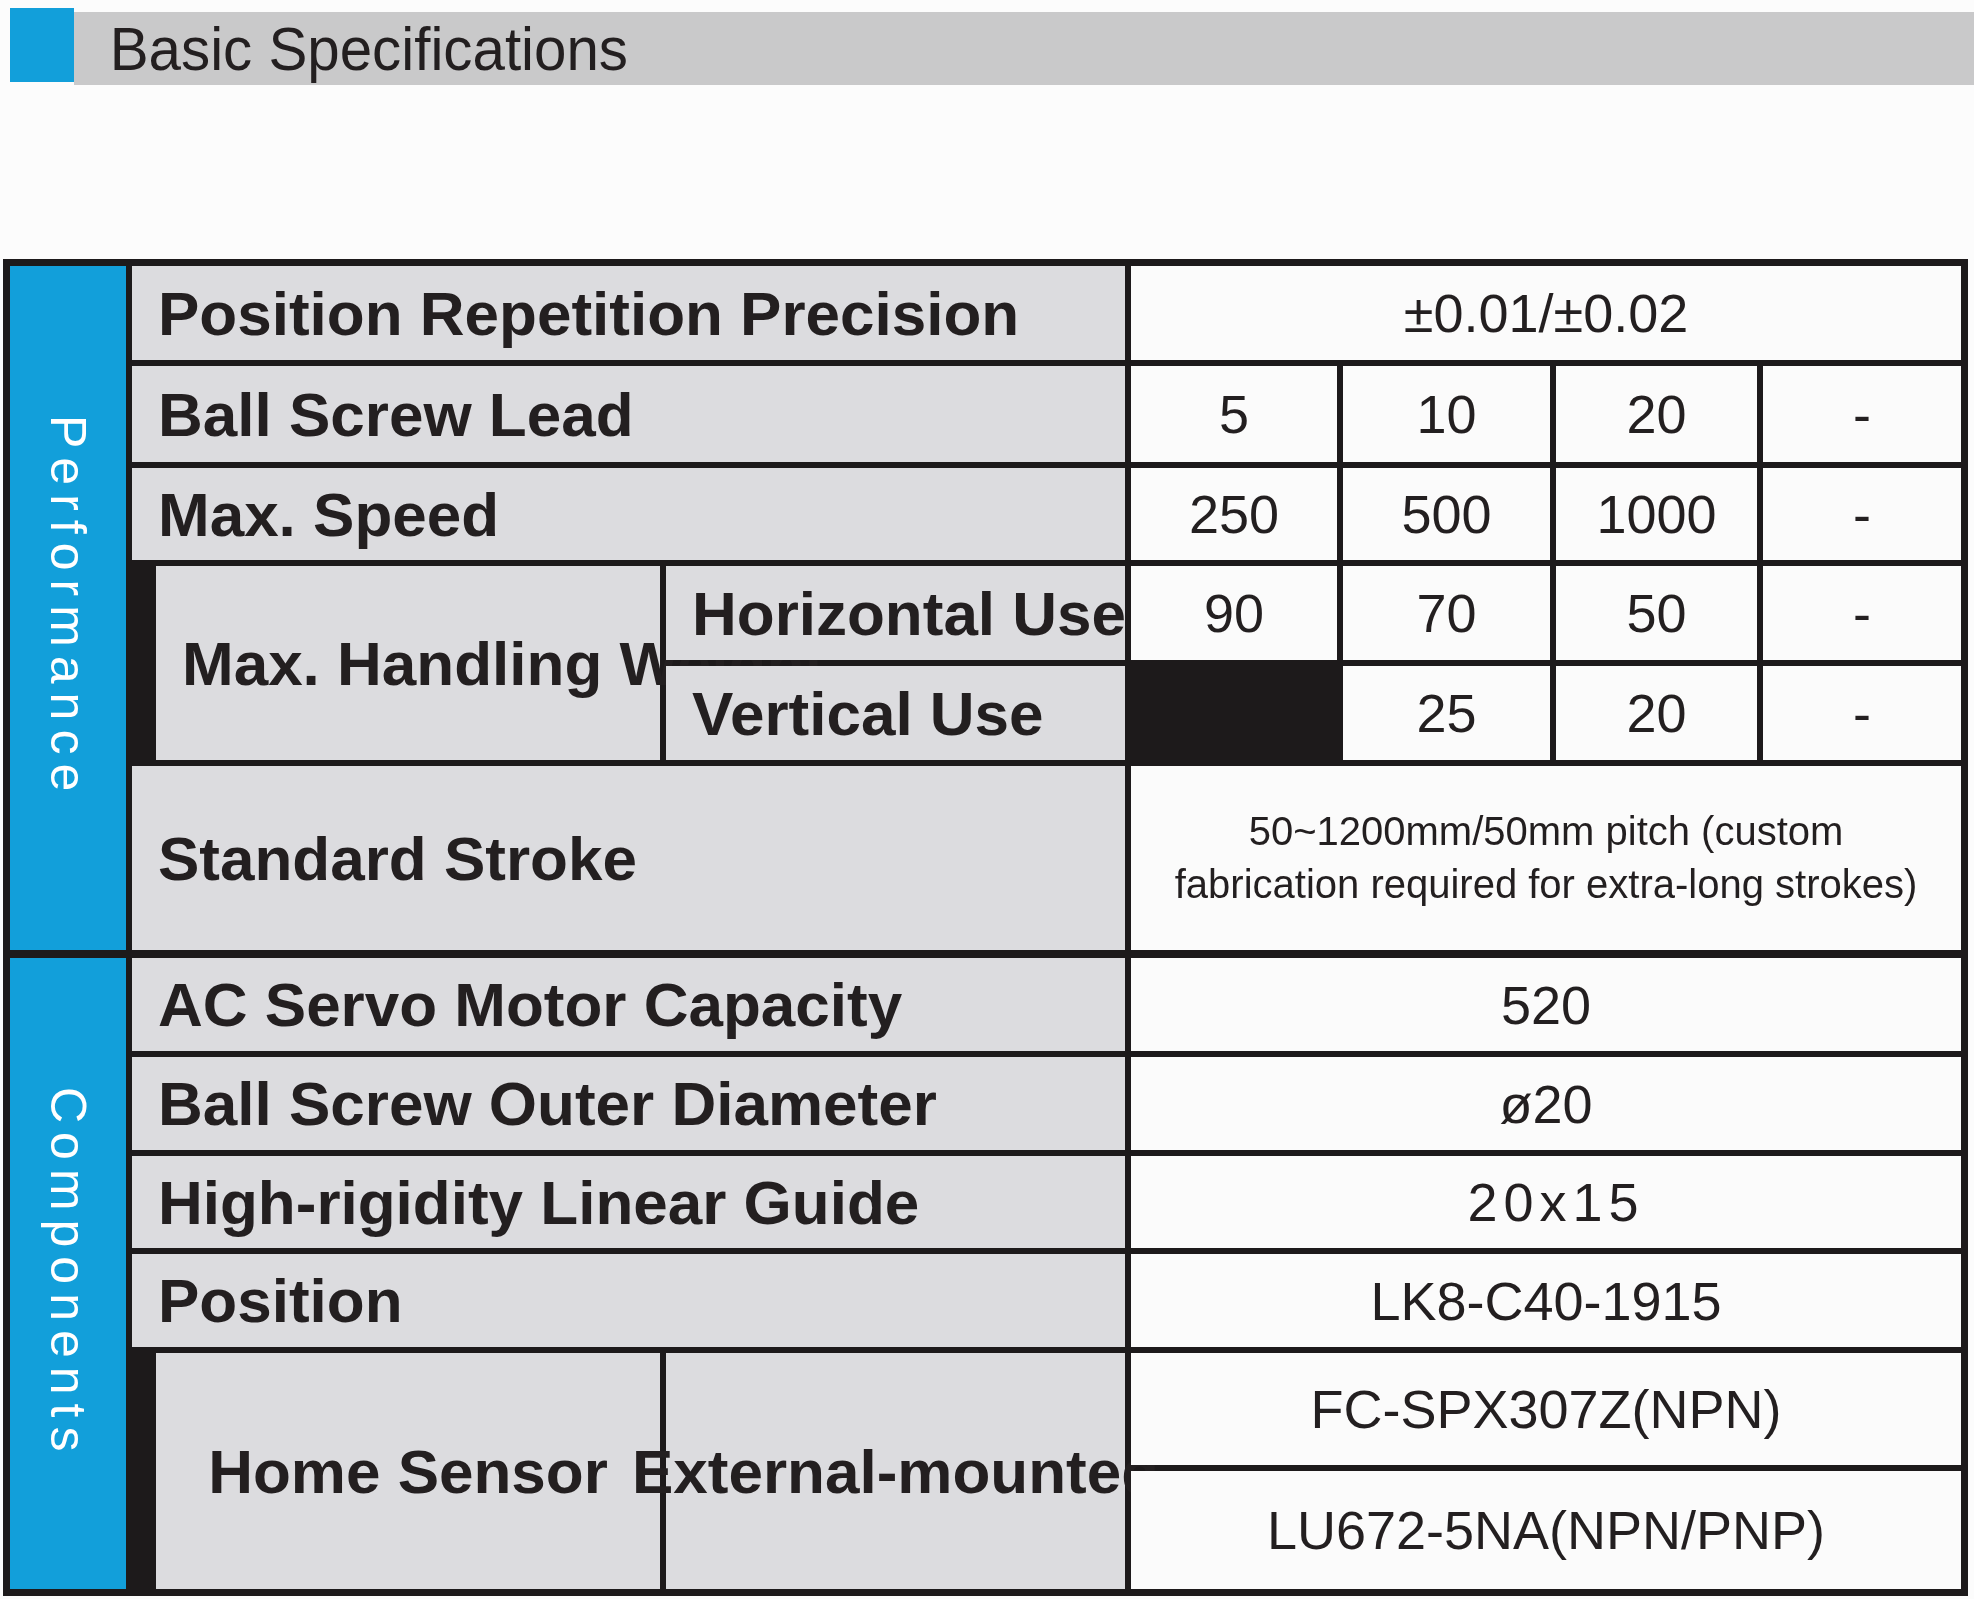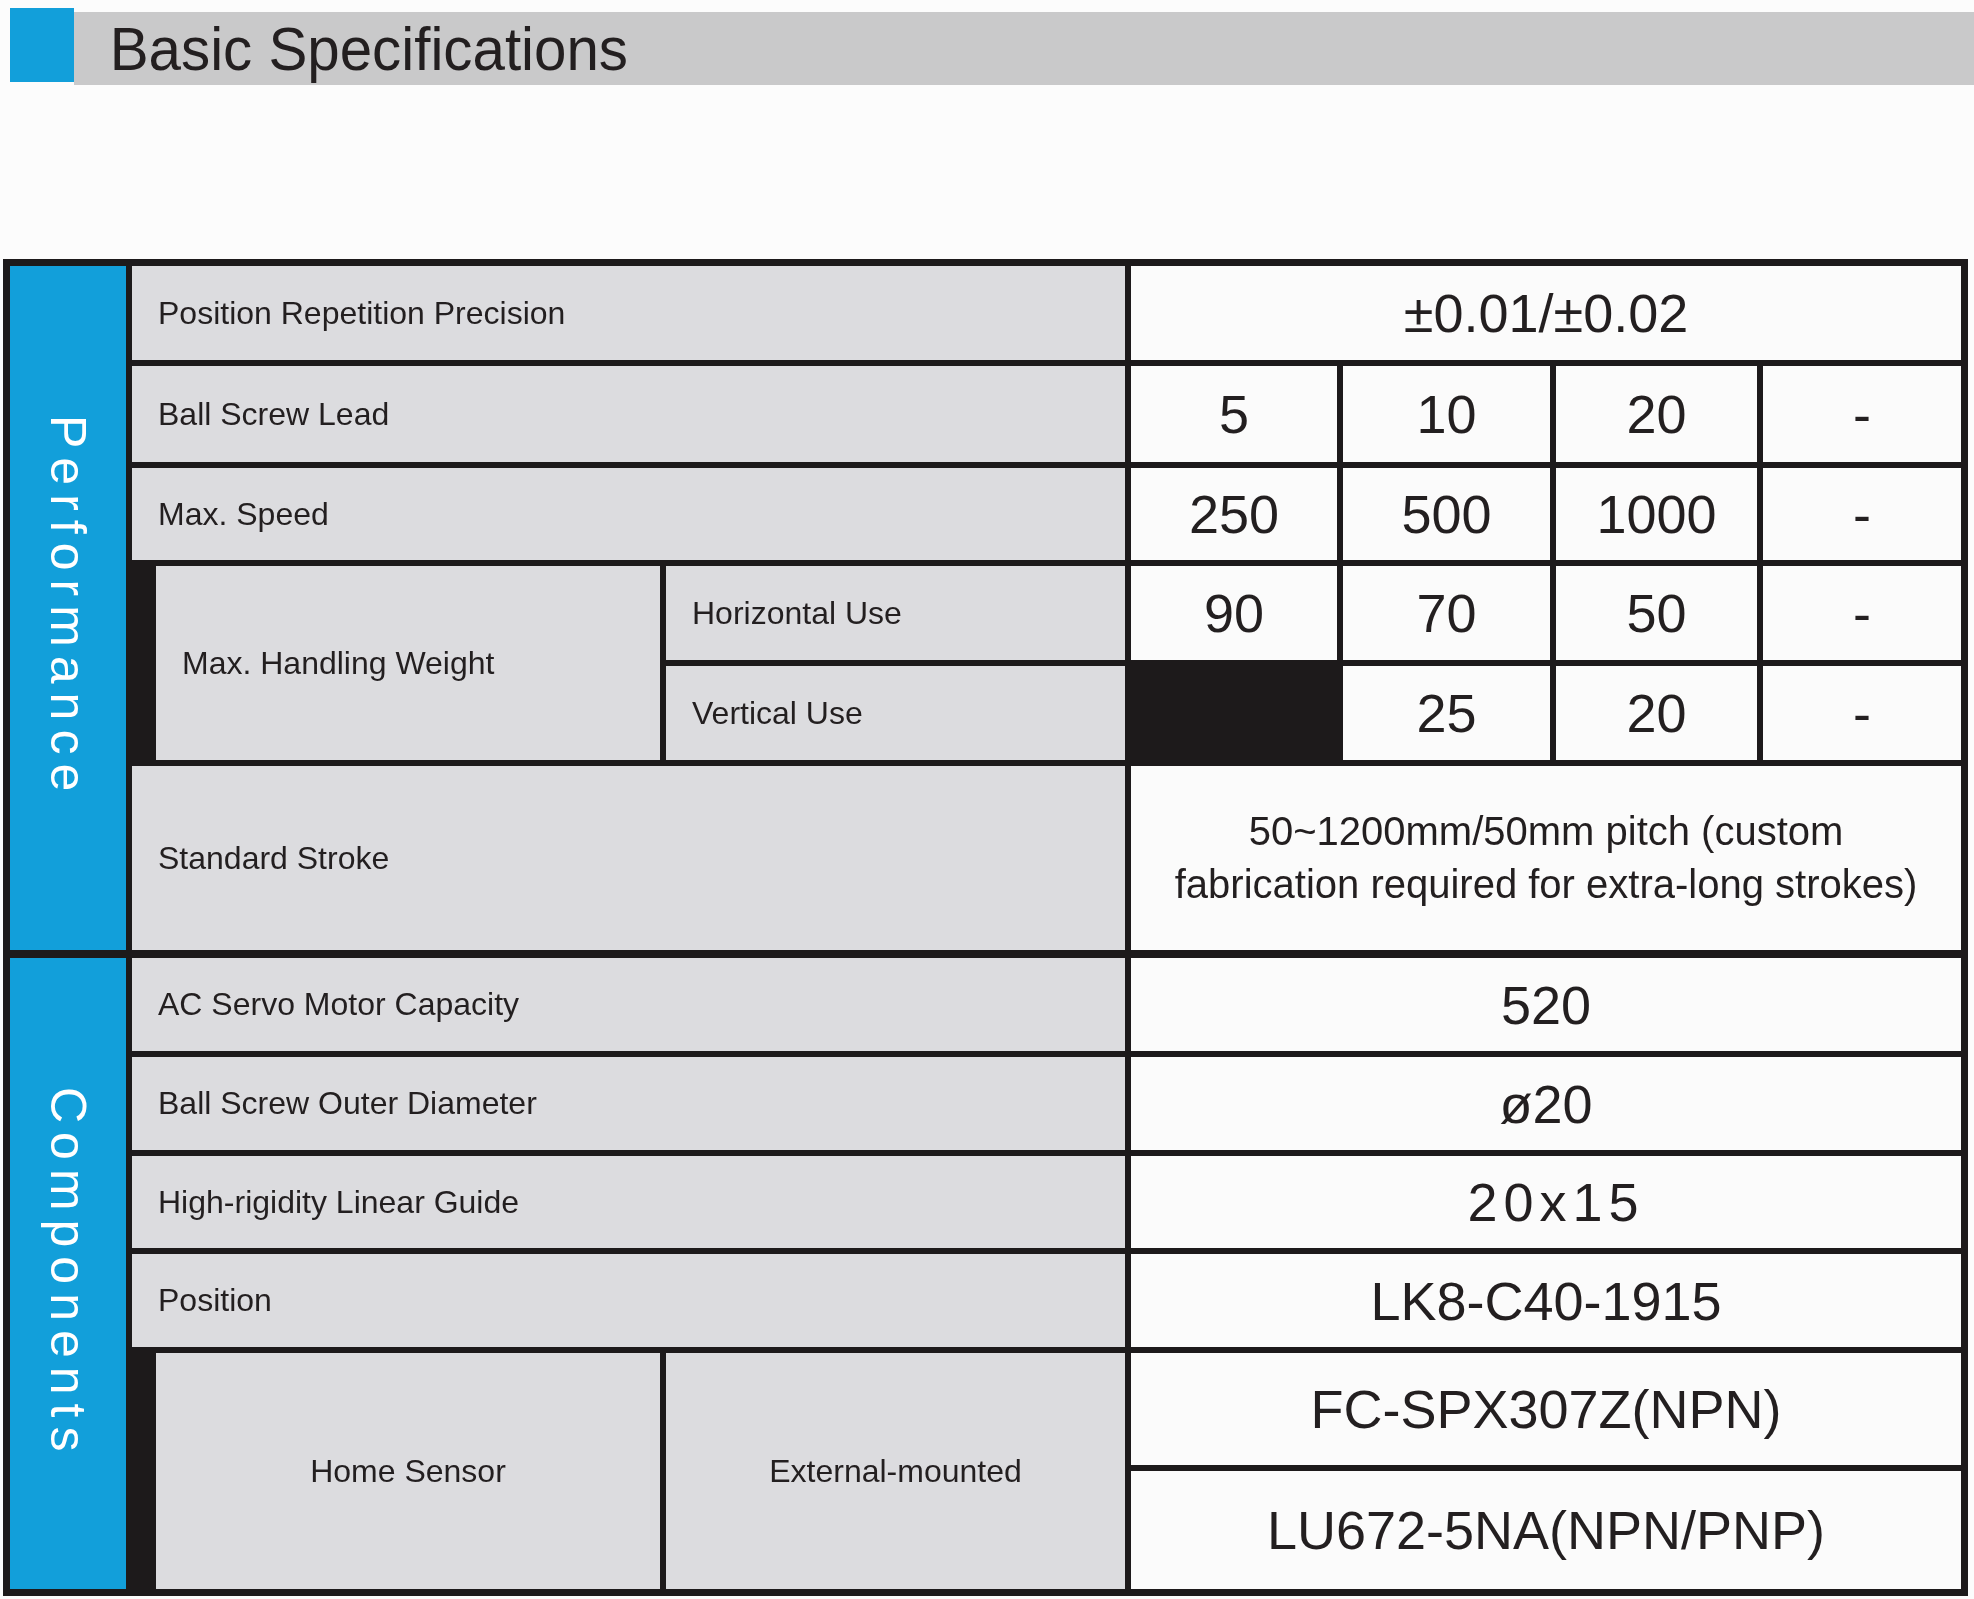--- a/index.html
+++ b/index.html
@@ -55,21 +55,21 @@
     grid-column:1;grid-row:1/7;
   }
   .band span{
     writing-mode:vertical-rl;text-orientation:mixed;
     color:#ffffff;font-size:50px;letter-spacing:9px;white-space:nowrap;
   }
   .label{
     background:var(--label-bg);
     display:flex;align-items:center;
     padding-left:26px;
-    font-size:32px;white-space:nowrap;
+    font-size:62px;white-space:nowrap;font-weight:bold;
   }
   .label.center{justify-content:center;padding-left:0;}
   .value{
     background:var(--value-bg);
     display:flex;align-items:center;justify-content:center;
     font-size:54px;white-space:nowrap;
   }
   .value.small{flex-direction:column;font-size:40px;line-height:1.32;}
   .value.ls{letter-spacing:6px;padding-left:20px;}
   

